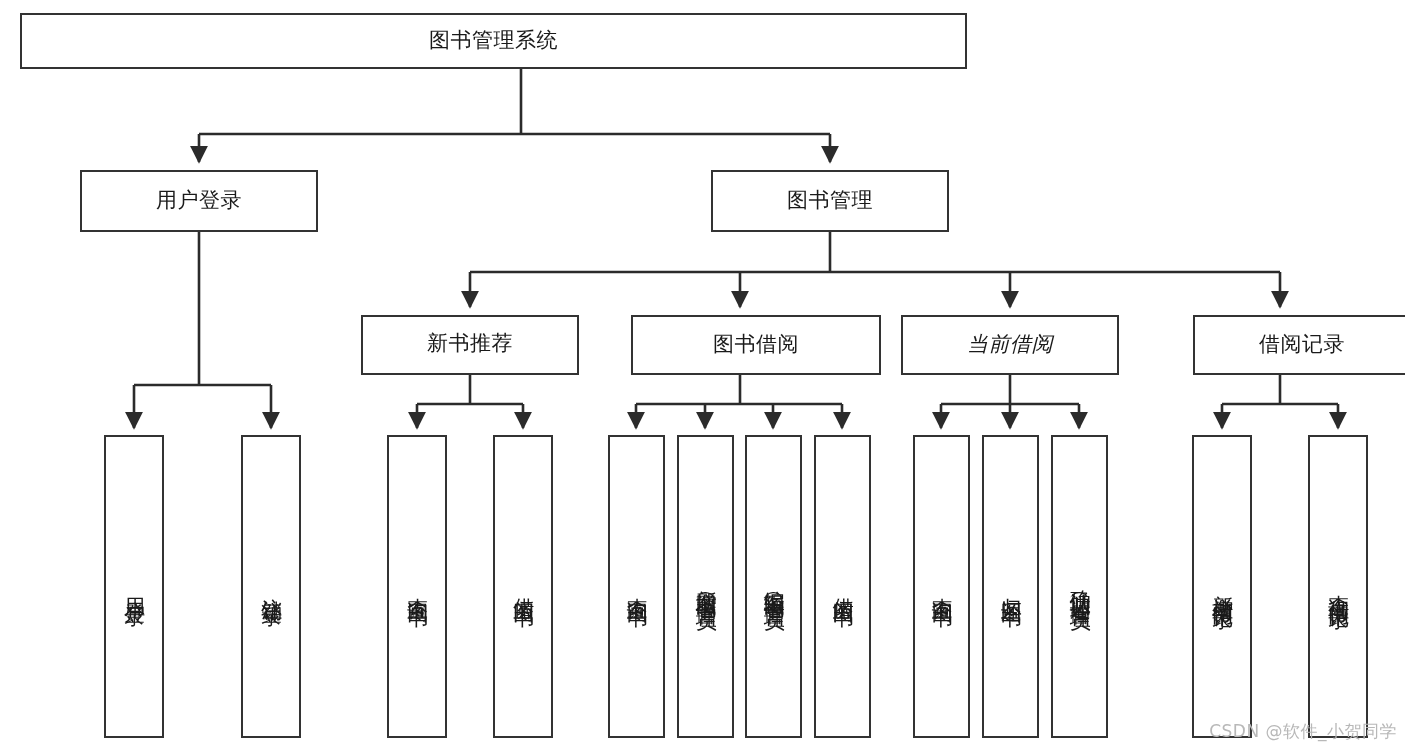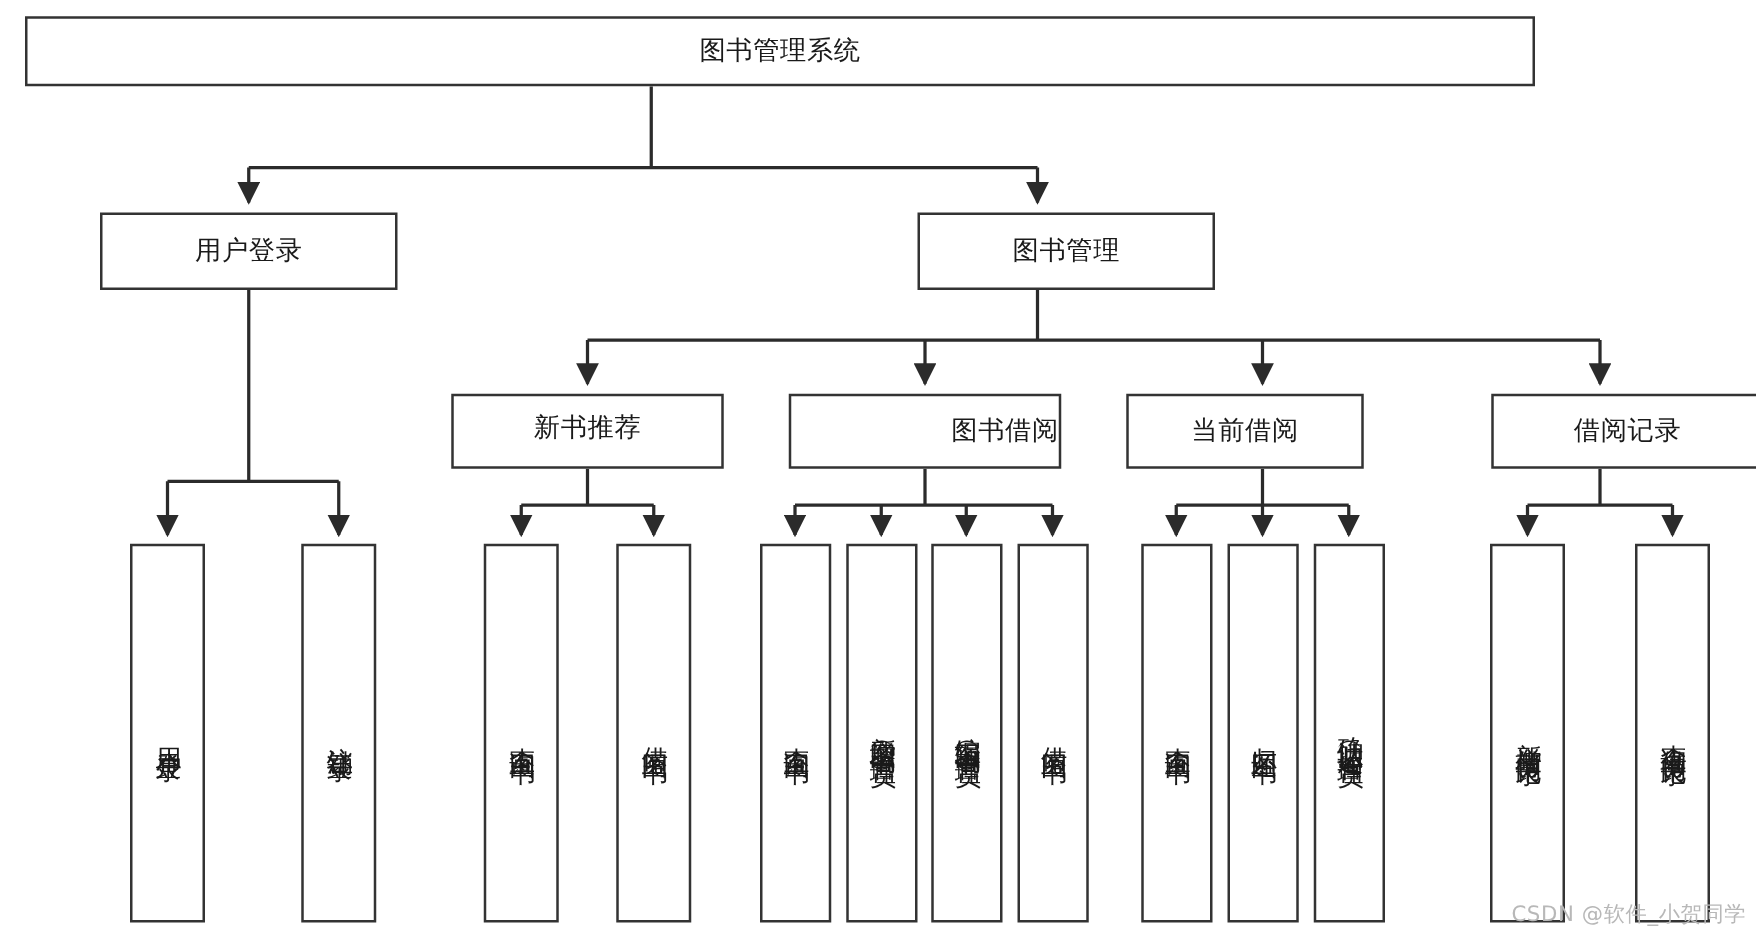--- a/index.html
+++ b/index.html
@@ -115,41 +115,41 @@
       <path d="M 1010 404 L 1010 428" marker-end="url(#arrow)"></path>
       <path d="M 1079 404 L 1079 428" marker-end="url(#arrow)"></path>
 
       <path d="M 1280 375 L 1280 404"></path>
       <path d="M 1222 404 L 1338 404"></path>
       <path d="M 1222 404 L 1222 428" marker-end="url(#arrow)"></path>
       <path d="M 1338 404 L 1338 428" marker-end="url(#arrow)"></path>
     </g>
   </svg>
 
-  <div class="node horiz" style="left:20px; top:13px; width:1208px; height:56px;">
+  <div class="node horiz" style="left:20px; top:13px; width:947px; height:56px;">
     <span class="label">图书管理系统</span>
   </div>
 
   <div class="node horiz" style="left:80px; top:170px; width:238px; height:62px;">
     <span class="label">用户登录</span>
   </div>
 
-  <div class="node horiz" style="left:711px; top:170px; width:238px; height:62px;margin-left:23px;">
+  <div class="node horiz" style="left:711px; top:170px; width:238px; height:62px;">
     <span class="label">图书管理</span>
   </div>
 
   <div class="node horiz" style="left:361px; top:315px; width:218px; height:60px;font-family:Liberation Mono, monospace;">
     <span class="label">新书推荐</span>
   </div>
 
-  <div class="node horiz" style="left:631px; top:315px; width:218px; height:60px;justify-content:flex-end;">
+  <div class="node horiz" style="left:631px; top:315px; width:250px; height:60px;">
     <span class="label">图书借阅</span>
   </div>
 
-  <div class="node horiz" style="left:901px; top:315px; width:190px; height:60px;">
+  <div class="node horiz" style="left:901px; top:315px; width:218px; height:60px;font-style:italic;">
     <span class="label">当前借阅</span>
   </div>
 
   <div class="node horiz" style="left:1171px; top:315px; width:218px; height:60px;margin-left:22px;">
     <span class="label">借阅记录</span>
   </div>
 
   <div class="node vert" style="left:104px; top:435px; width:60px; height:303px;">
     <span class="label">用户登录</span>
   </div>

